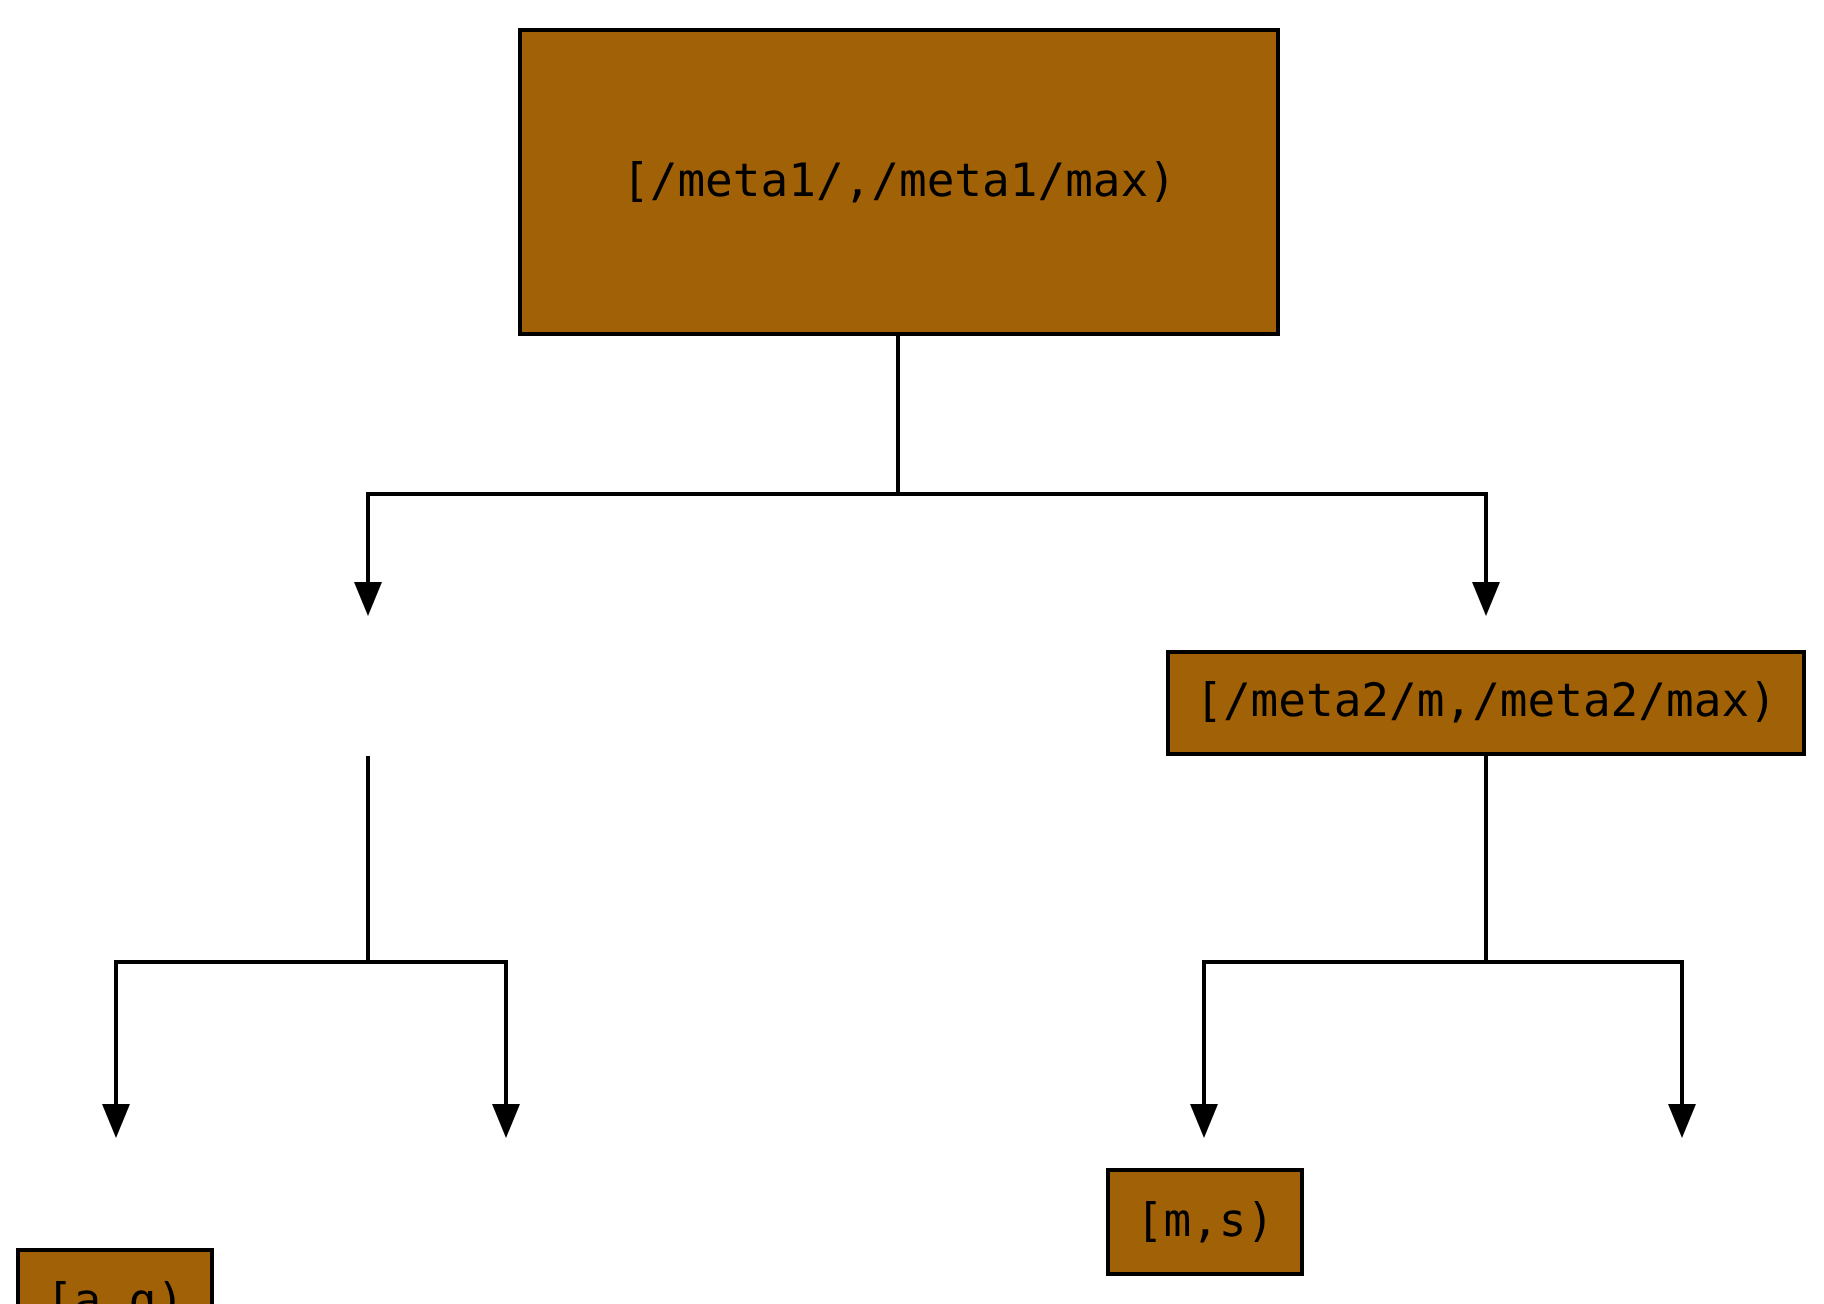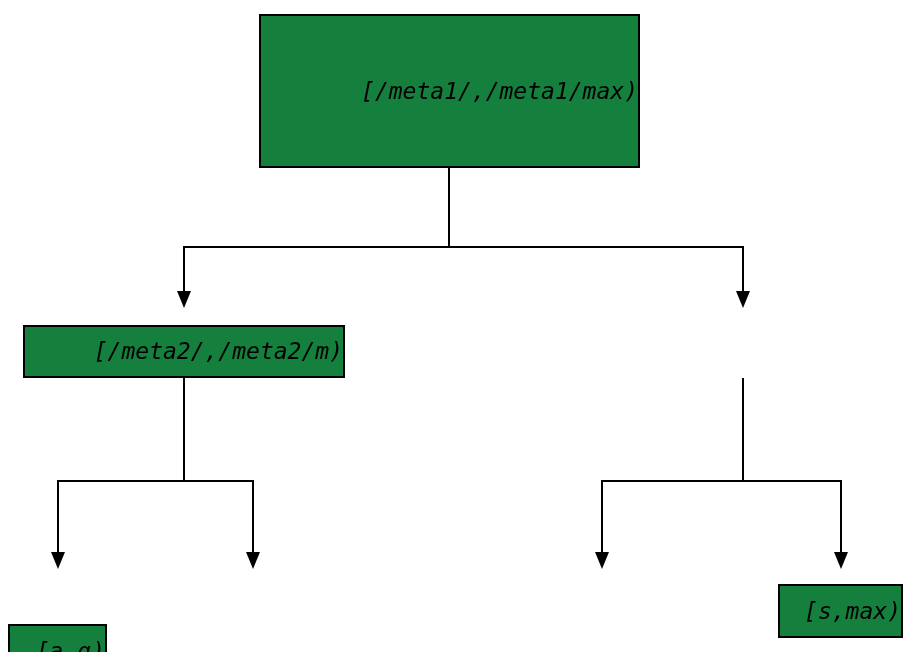--- a/index.html
+++ b/index.html
@@ -19,29 +19,28 @@
     position: absolute;
     left: 0;
     top: 0;
     width: 912px;
     height: 652px;
   }
   .node {
     position: absolute;
     box-sizing: border-box;
     border: 2px solid #000000;
-    background: #15803d;
+    background: #a16207;
     color: #000000;
     display: flex;
     align-items: center;
-    justify-content: flex-end;
+    justify-content: center;
     font-size: 23px;
     white-space: nowrap;
     line-height: 1;
-    font-style: italic;
   }
   .node-root  { left: 259px; top: 14px;  width: 381px; height: 154px; }
   .node-l2a   { left: 23px;  top: 325px; width: 322px; height: 53px;  }
   .node-l2b   { left: 583px; top: 325px; width: 320px; height: 53px;  }
   .node-leaf1 { left: 8px;   top: 584px; width: 99px;  height: 54px; margin-top: 40px;  }
   .node-leaf2 { left: 203px; top: 584px; width: 99px;  height: 54px;  }
   .node-leaf3 { left: 553px; top: 584px; width: 99px;  height: 54px;  }
   .node-leaf4 { left: 778px; top: 584px; width: 125px; height: 54px;  }
 </style>
 </head>
@@ -73,28 +72,28 @@
       <polygon points="246,552 260,552 253,569"></polygon>
       <polygon points="595,552 609,552 602,569"></polygon>
       <polygon points="834,552 848,552 841,569"></polygon>
     </g>
   </svg>
 
   <div class="node node-root">
     <span>[/meta1/,/meta1/max)</span>
   </div>
 
-  <div class="node node-l2a">
-    <span>[/meta2/,/meta2/m)</span>
+
+  <div class="node node-l2b">
+    <span>[/meta2/m,/meta2/max)</span>
   </div>
-
 
   <div class="node node-leaf1">
     <span>[a,g)</span>
   </div>
 
 
+  <div class="node node-leaf3">
+    <span>[m,s)</span>
+  </div>
 
-  <div class="node node-leaf4">
-    <span>[s,max)</span>
-  </div>
 
 </div>
 
 </body></html>

